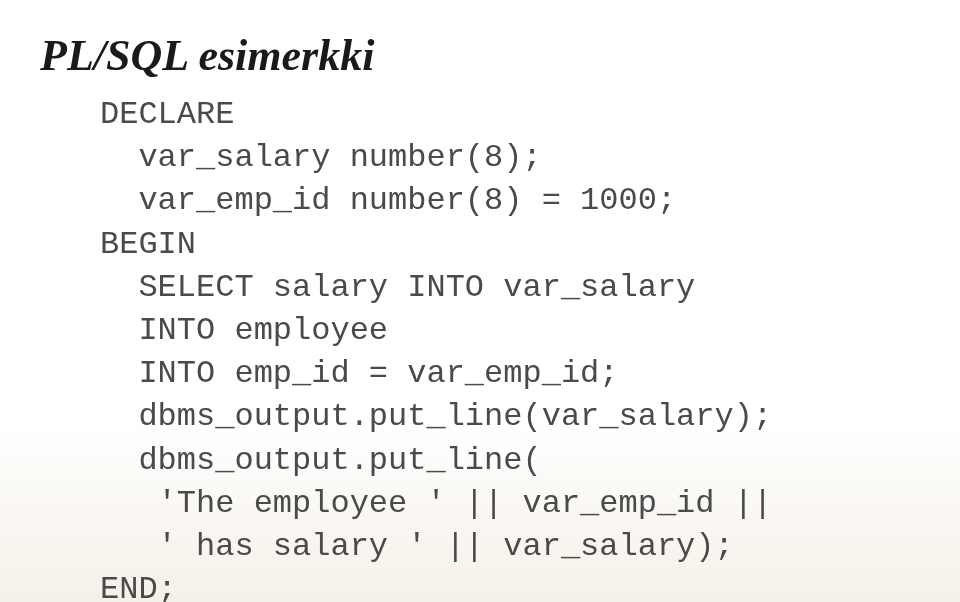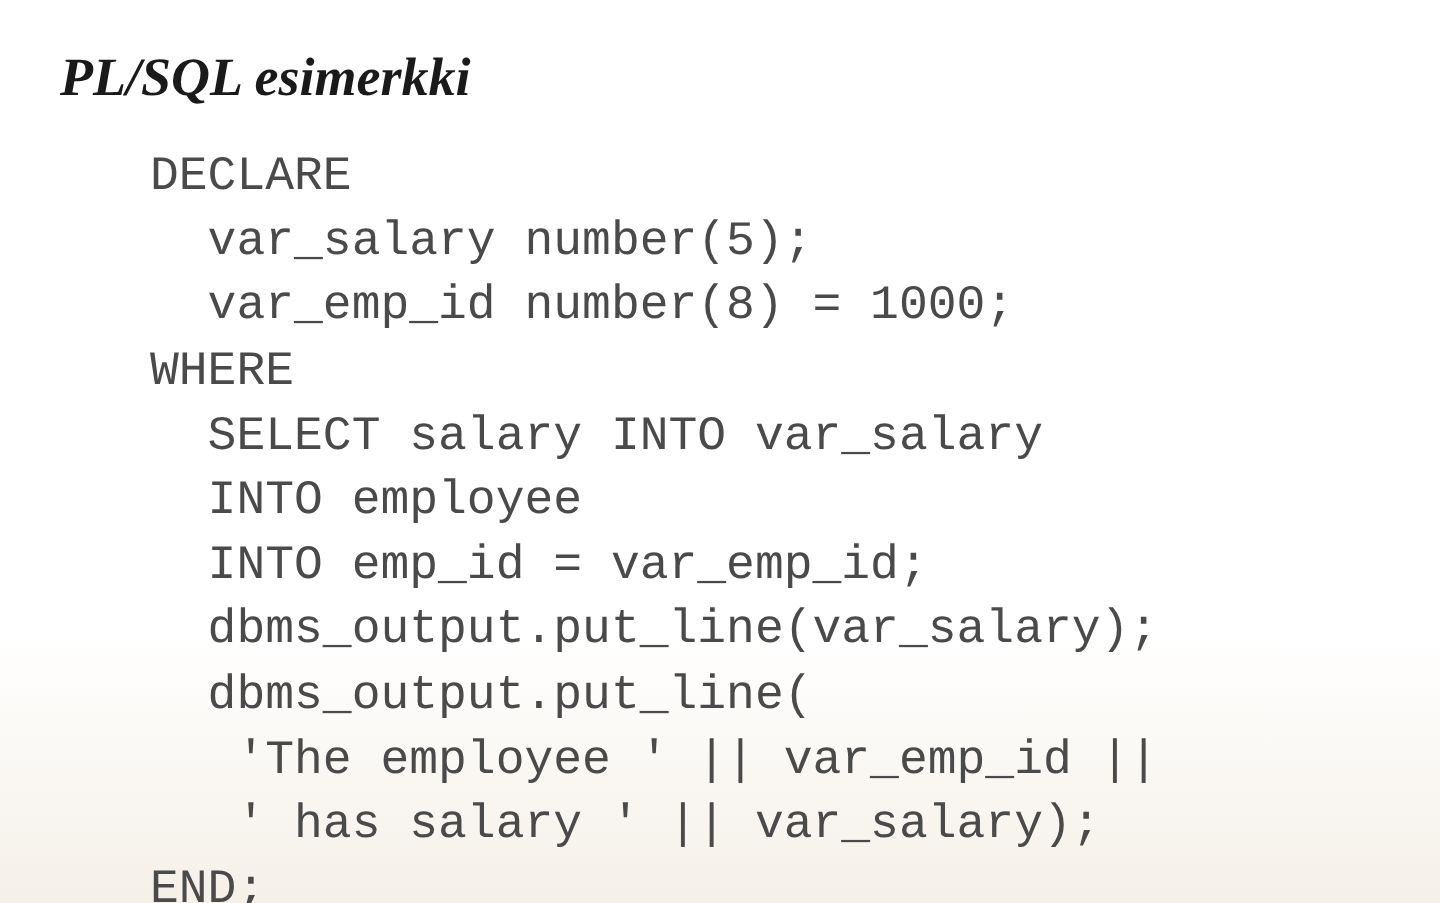--- a/index.html
+++ b/index.html
@@ -9,45 +9,45 @@
     }
     body {
       width: 960px;
       height: 602px;
       background: linear-gradient(to bottom, #ffffff 0%, #ffffff 70%, #f5f0e8 100%);
       font-family: Georgia, 'Times New Roman', serif;
       padding: 30px 40px;
       overflow: hidden;
     }
     .title {
-      font-size: 36px;
+      font-size: 44px;
       font-weight: bold;
       font-style: italic;
       color: #1a1a1a;
-      margin-bottom: 24px;
+      margin-bottom: 12px;
       font-family: Georgia, 'Times New Roman', serif;
     }
     .code-block {
       font-family: 'Courier New', Courier, monospace;
       font-size: 32px;
       line-height: 1.35;
       color: #4a4a4a;
       white-space: pre;
       padding-left: 60px;
     }
   </style>
 </head>
 <body>
 
 <h1 class="title">PL/SQL esimerkki</h1>
 
 <div class="code-block"><span>DECLARE</span>
-<span>  var_salary number(5);</span>
+<span>  var_salary number(8);</span>
 <span>  var_emp_id number(8) = 1000;</span>
-<span>WHERE</span>
+<span>BEGIN</span>
 <span>  SELECT salary INTO var_salary</span>
 <span>  INTO employee</span>
 <span>  INTO emp_id = var_emp_id;</span>
 <span>  dbms_output.put_line(var_salary);</span>
 <span>  dbms_output.put_line(</span>
 <span>   'The employee ' || var_emp_id ||</span>
 <span>   ' has salary ' || var_salary);</span>
 <span>END;</span>
 </div>
 

